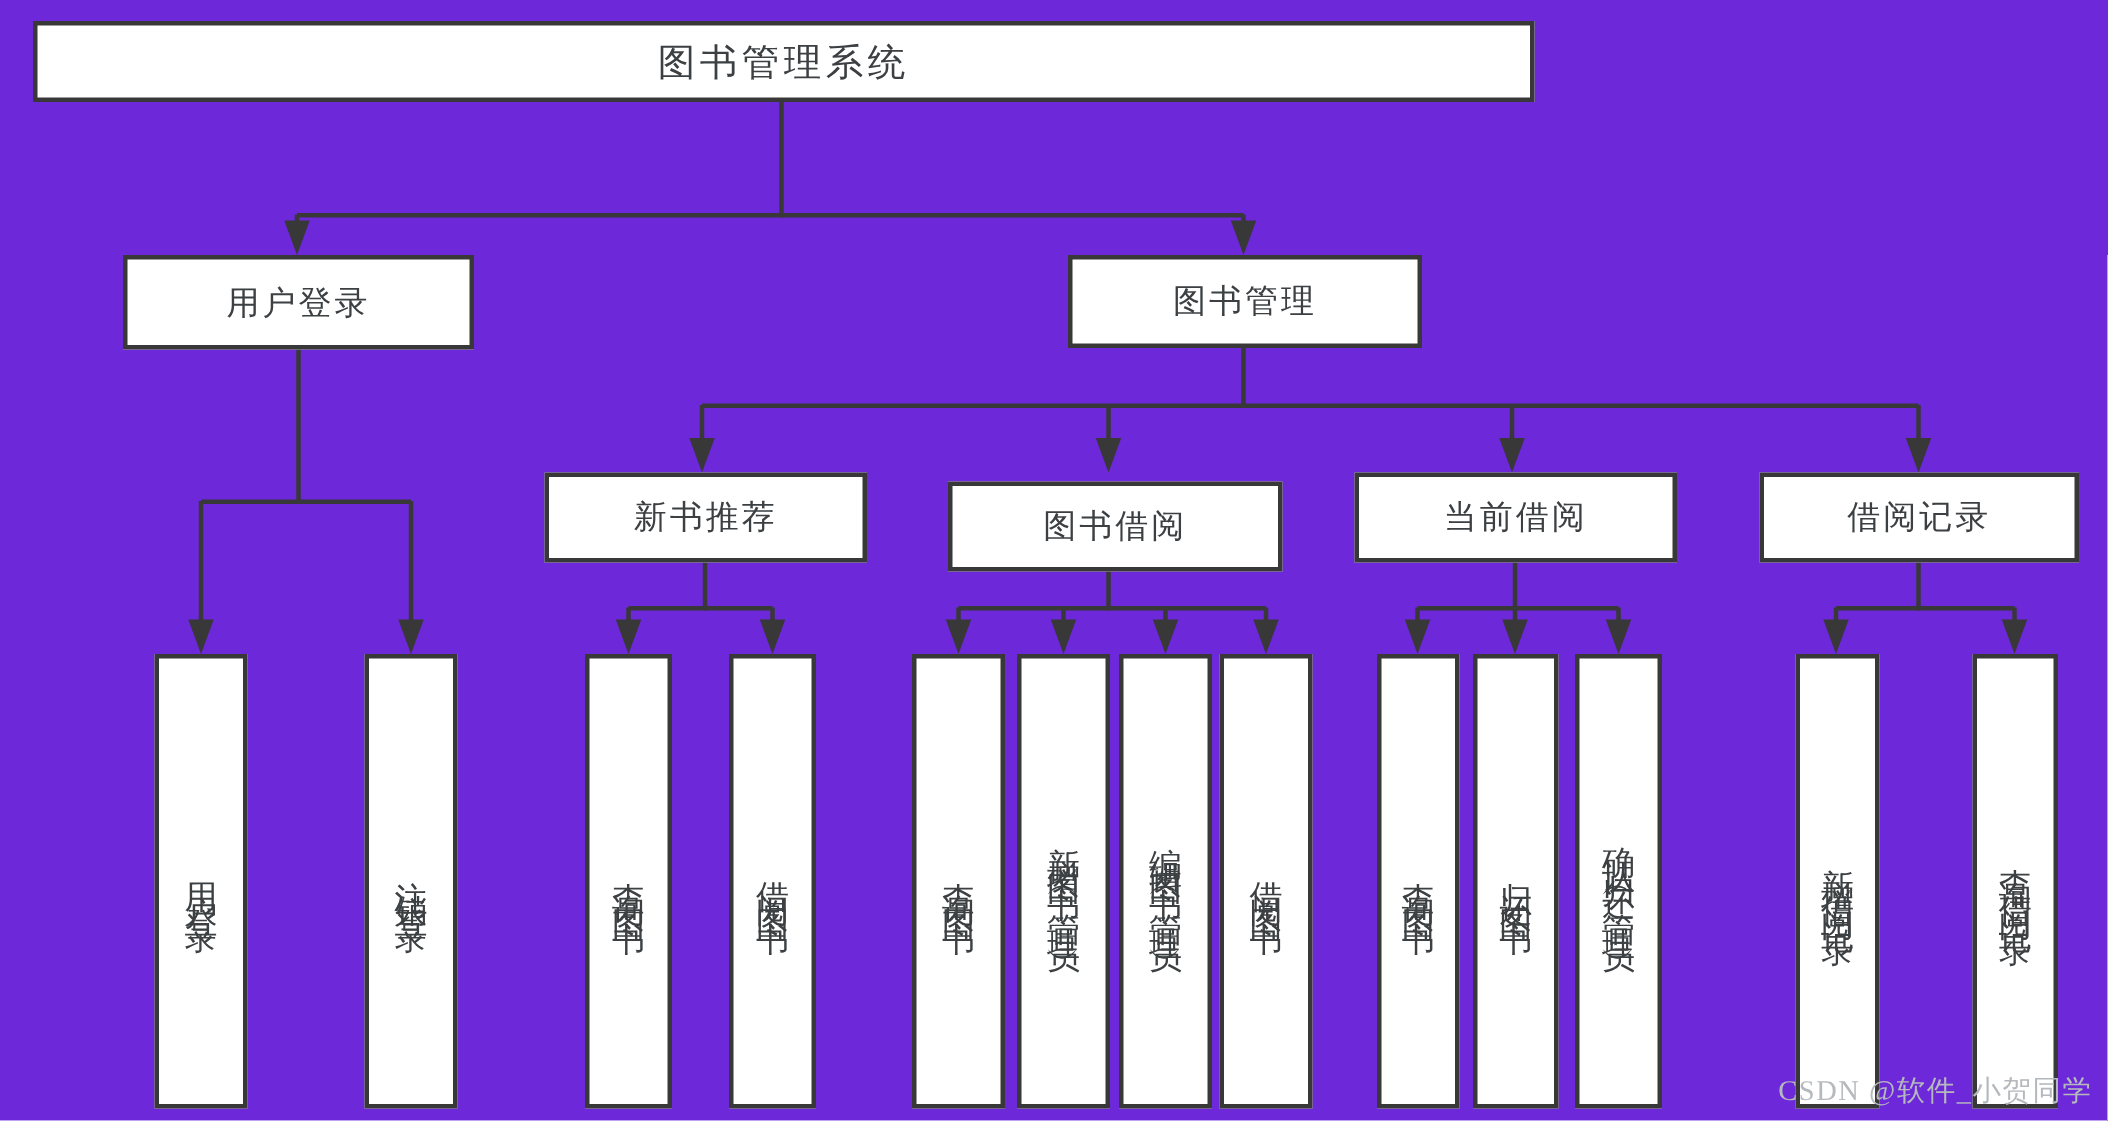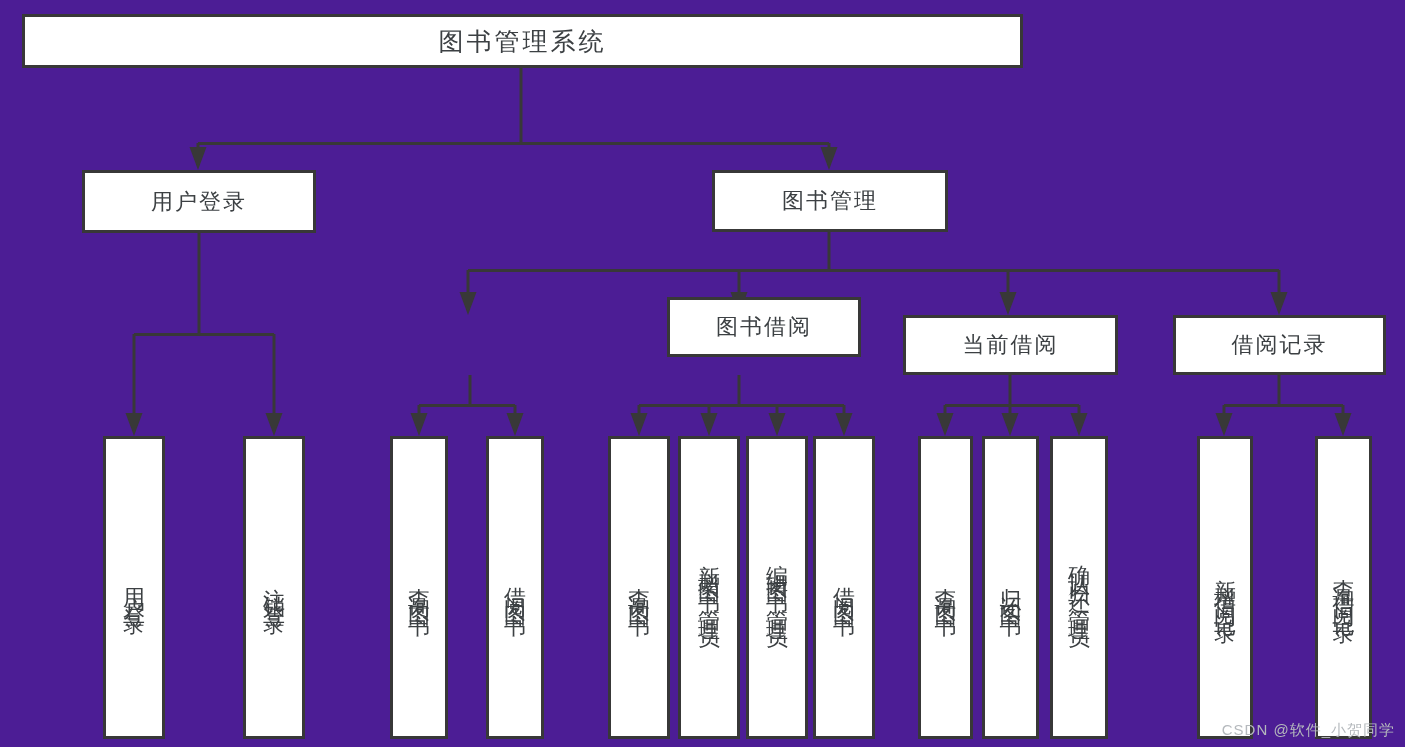--- a/index.html
+++ b/index.html
@@ -4,22 +4,22 @@
 <style>
   html, body {
     margin: 0;
     padding: 0;
     background: #ffffff;
   }
   #canvas {
     position: relative;
     width: 1405px;
     height: 747px;
-    background: #4c1d95;
-    font-family: Liberation Sans, sans-serif;
+    background: #6d28d9;
+    font-family: Liberation Serif, serif;
     color: #3c4043;
     overflow: hidden;
   }
   #connectors {
     position: absolute;
     left: 0;
     top: 0;
     width: 1405px;
     height: 747px;
   }
@@ -49,42 +49,42 @@
     font-size: 22px;
     letter-spacing: 9px;
     color: #3c4043;
     line-height: 1;
   }
   
   #n-root          { left: 22px;   top: 14px;  width: 1001px; height: 54px; }
   #n-user-login    { left: 82px;   top: 170px; width: 234px;  height: 63px; }
   #n-book-manage   { left: 712px;  top: 170px; width: 236px;  height: 62px; }
   #n-new-book-rec  { left: 363px;  top: 315px; width: 215px;  height: 60px; }
-  #n-book-borrow   { left: 632px;  top: 297px; width: 194px;  height: 60px; margin-left: 35px; }
+  #n-book-borrow   { left: 632px;  top: 321px; width: 223px;  height: 60px; }
   #n-current-borrow{ left: 903px;  top: 315px; width: 215px;  height: 60px; text-align: right; }
   #n-borrow-record { left: 1173px; top: 315px; width: 213px;  height: 60px; }
   .leaf            { top: 436px; height: 303px; }
   #n-leaf-user-login { left: 103px;  width: 62px; }
   #n-leaf-logout     { left: 243px;  width: 62px; }
   #n-leaf-rec-query  { left: 390px;  width: 58px; }
   #n-leaf-rec-borrow { left: 486px;  width: 58px; }
   #n-leaf-bb-query   { left: 608px;  width: 62px; }
   #n-leaf-bb-add     { left: 678px;  width: 62px; }
   #n-leaf-bb-edit    { left: 746px;  width: 62px; }
   #n-leaf-bb-borrow  { left: 813px;  width: 62px; }
   #n-leaf-cb-query   { left: 918px;  width: 55px; }
   #n-leaf-cb-return  { left: 982px;  width: 57px; }
   #n-leaf-cb-confirm { left: 1050px; width: 58px; }
   #n-leaf-br-add     { left: 1197px; width: 56px; }
   #n-leaf-br-query   { left: 1315px; width: 57px; }
   #watermark {
     position: absolute;
     right: 10px;
     bottom: 7px;
-    font-size: 15px;
+    font-size: 19px;
     color: #b5b9bd;
     letter-spacing: 1px;
     z-index: 5;
     white-space: nowrap;
   }
 </style>
 </head>
 <body>
 
 <div id="canvas">
@@ -159,20 +159,23 @@
     <span class="hlabel root-label">图书管理系统</span>
   </div>
 
   <div class="box" id="n-user-login">
     <span class="hlabel">用户登录</span>
   </div>
   <div class="box" id="n-book-manage">
     <span class="hlabel">图书管理</span>
   </div>
 
+  <div class="box" id="n-new-book-rec">
+    <span class="hlabel">新书推荐</span>
+  </div>
   <div class="box" id="n-book-borrow">
     <span class="hlabel">图书借阅</span>
   </div>
   <div class="box" id="n-current-borrow">
     <span class="hlabel">当前借阅</span>
   </div>
   <div class="box" id="n-borrow-record">
     <span class="hlabel">借阅记录</span>
   </div>
 

